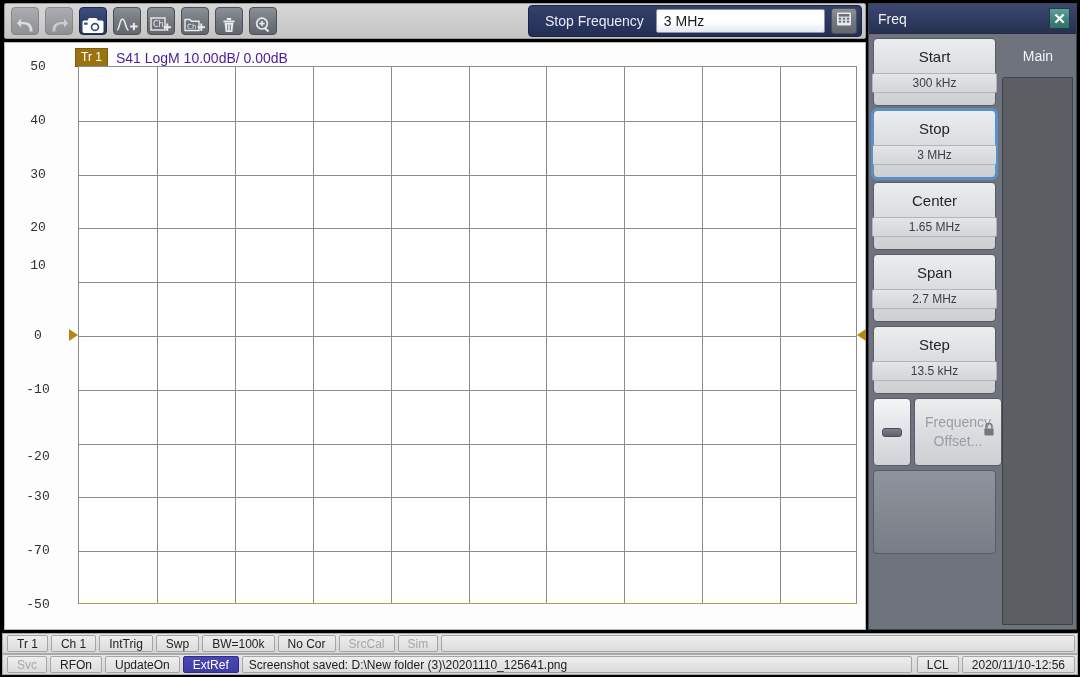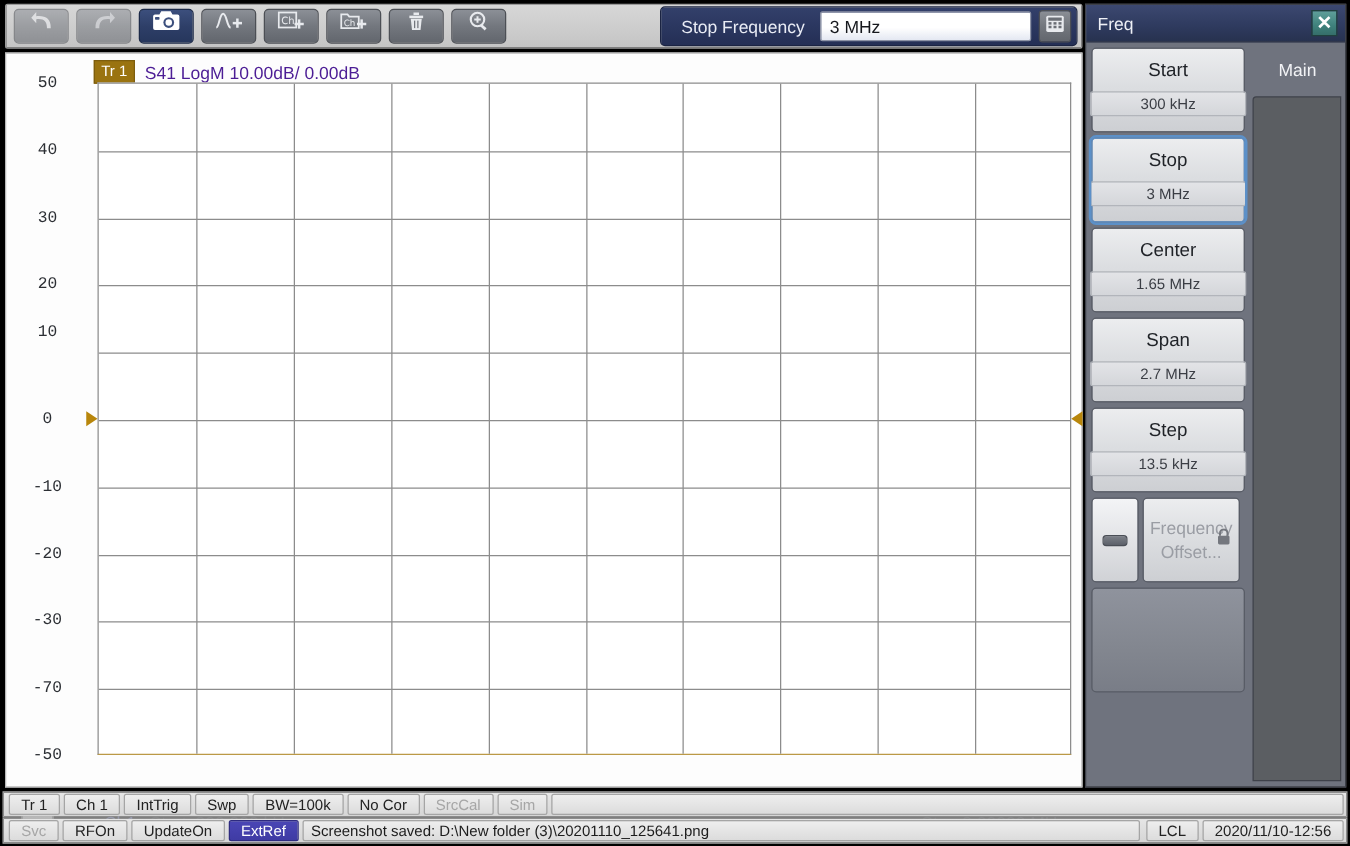--- a/index.html
+++ b/index.html
@@ -18,26 +18,26 @@
   
   #toolbar {
     position: absolute; left: 4px; top: 3px;
     width: 862px; height: 36px;
     background: linear-gradient(180deg,#d7d7d7 0%, #cdcdcd 55%, #c4c4c4 100%);
     border: 1px solid #9a9a9a;
     border-radius: 2px;
     display: flex; align-items: center;
   }
   .tb-btn {
-    width: 44px; height: 28px;
+    width: 28px; height: 28px;
     margin-left: 6px;
     border-radius: 4px;
     border: 1px solid #4c4f55;
     background: linear-gradient(180deg,#8b8f96 0%, #73777e 50%, #62666d 100%);
-    display: flex; align-items: flex-start; justify-content: center;
+    display: flex; align-items: flex-end; justify-content: center;
     position: relative;
   }
   .tb-btn.disabled { opacity: .55; }
   .tb-btn.active {
     background: linear-gradient(180deg,#3c4f7d 0%, #2e3f68 50%, #26365c 100%);
     border-color: #1c2a48;
   }
   .tb-btn svg { display:block; }
   .tb-gap { flex: 1; }
 
@@ -206,21 +206,21 @@
     border: 1px solid #b2b5bb;
     border-radius: 2px;
     font-size: 12px; color: #3b3e45;
     display: flex; align-items: center; justify-content: center;
   }
   .sk-slot.disabled .sk-label { color: #9a9da4; }
   .sk-slot.disabled .sk-value { color: #a3a6ad; }
 
   
   .sk-row {
-    display: flex; gap: 3px; margin-bottom: 4px; width: 119px;
+    display: flex; gap: 3px; margin-bottom: 4px; width: 129px;
   }
   .sk-toggle {
     width: 38px; height: 68px;
     border: 1px solid #585c66; border-radius: 4px;
     background: linear-gradient(180deg,#f3f4f6 0%, #e2e3e6 50%, #d0d2d6 100%);
     display: flex; align-items: center; justify-content: center;
   }
   .sk-toggle .pill {
     width: 20px; height: 9px; border-radius: 3px;
     background: linear-gradient(180deg,#7b7f87,#5d616a);
@@ -421,21 +421,21 @@
     </div>
 
     <div id="ylabels">
         <div class="ylab" style="top: 0px;">50</div>
         <div class="ylab" style="top: 54px;">40</div>
         <div class="ylab" style="top: 108px;">30</div>
         <div class="ylab" style="top: 161px;">20</div>
         <div class="ylab" style="top: 199px;">10</div>
         <div class="ylab" style="top: 269px;">0</div>
         <div class="ylab" style="top: 323px;">-10</div>
-        <div class="ylab" style="top: 377px;">-20</div>
+        <div class="ylab" style="top: 390px;">-20</div>
         <div class="ylab" style="top: 430px;">-30</div>
         <div class="ylab" style="top: 484px;">-70</div>
         <div class="ylab" style="top: 538px;">-50</div>
       </div>
 
     <div id="plot">
         <div class="vline" style="left: 78px;"></div>
         <div class="vline" style="left: 156px;"></div>
         <div class="vline" style="left: 234px;"></div>
         <div class="vline" style="left: 312px;"></div>

